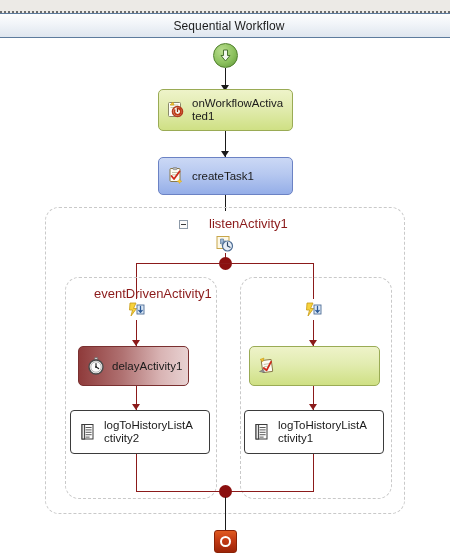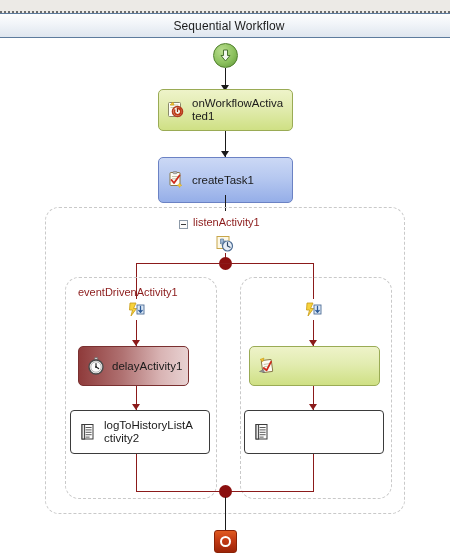--- a/index.html
+++ b/index.html
@@ -166,23 +166,24 @@
     position: absolute;
     box-sizing: border-box;
     border: 1px dashed #c9c9c9;
     border-radius: 14px;
     background: transparent;
   }
 
   
   .composite-title {
     position: absolute;
-    font-size: 11px;
+    font-size: 13px;
     color: #8b1a1a;
     white-space: nowrap;
+    margin-left: 16px;
   }
   .collapse-box {
     position: absolute;
     width: 9px; height: 9px;
     box-sizing: border-box;
     border: 1px solid #8d9aa8;
     background: #fbfbfb;
   }
   .collapse-box .bar {
     position: absolute;
@@ -227,21 +228,21 @@
           <path d="M13.4 6.2 L14.6 9.2 L11.4 9.0 Z" fill="#c03a14"></path>
           <path d="M10.5 10.5 L10.5 8.2" stroke="#8a2a10" stroke-width="1.2" stroke-linecap="round"></path>
         </svg>
       </span>
       <span class="label">onWorkflowActivated1</span>
     </div>
 
     <div class="conn-v" style="left:225px; top:92px; height:26px;"></div>
     <div class="arrow-down" style="left:221px; top:112px;"></div>
 
-    <div class="activity act-blue" style="left:158px; top:118px; width:135px; height:46px;">
+    <div class="activity act-blue" style="left:158px; top:118px; width:135px; height:38px;">
       <span class="ico">
         <svg width="18" height="18" viewBox="0 0 18 18">
           <rect x="3" y="1.5" width="10" height="13" rx="1" fill="#fdfcf4" stroke="#8a7a4a" stroke-width="1"></rect>
           <rect x="6" y="0.5" width="4" height="2.2" rx="0.8" fill="#b9b9b9" stroke="#7a7a7a" stroke-width="0.6"></rect>
           <rect x="5" y="5" width="6" height="1" fill="#c5c5ab"></rect>
           <rect x="5" y="7.3" width="6" height="1" fill="#c5c5ab"></rect>
           <path d="M4.5 9 L7 12 L12.5 4.5" fill="none" stroke="#cf2a1a" stroke-width="1.8" stroke-linecap="round" stroke-linejoin="round"></path>
           <g fill="#f5c93b" stroke="#d9a510" stroke-width="0.4">
             <path d="M12.5 12 L13.4 13.6 L15 14.3 L13.4 15 L12.5 16.6 L11.7 15 L10 14.3 L11.7 13.6 Z"></path>
           </g>
@@ -358,20 +359,21 @@
           <rect x="3" y="1.5" width="2.6" height="14.5" fill="#e4e4e4" stroke="#3b3b3b" stroke-width="1"></rect>
           <g fill="#5a5a5a">
             <rect x="6.6" y="4" width="6" height="1"></rect>
             <rect x="6.6" y="6.4" width="6" height="1"></rect>
             <rect x="6.6" y="8.8" width="6" height="1"></rect>
             <rect x="6.6" y="11.2" width="6" height="1"></rect>
             <rect x="6.6" y="13.6" width="4" height="1"></rect>
           </g>
         </svg>
       </span>
+      <span class="label">logToHistoryListActivity1</span>
     </div>
 
     <div class="conn-v red" style="left:313px; top:415px; height:38px;"></div>
 
     <div class="conn-h red" style="left:136px; top:452px; width:178px;"></div>
     <div class="junction-dot" style="left:219px; top:446px;"></div>
 
     <div class="conn-v" style="left:225px; top:458px; height:33px;"></div>
 
     <div id="end-node" style="left:214px; top:491px;">

